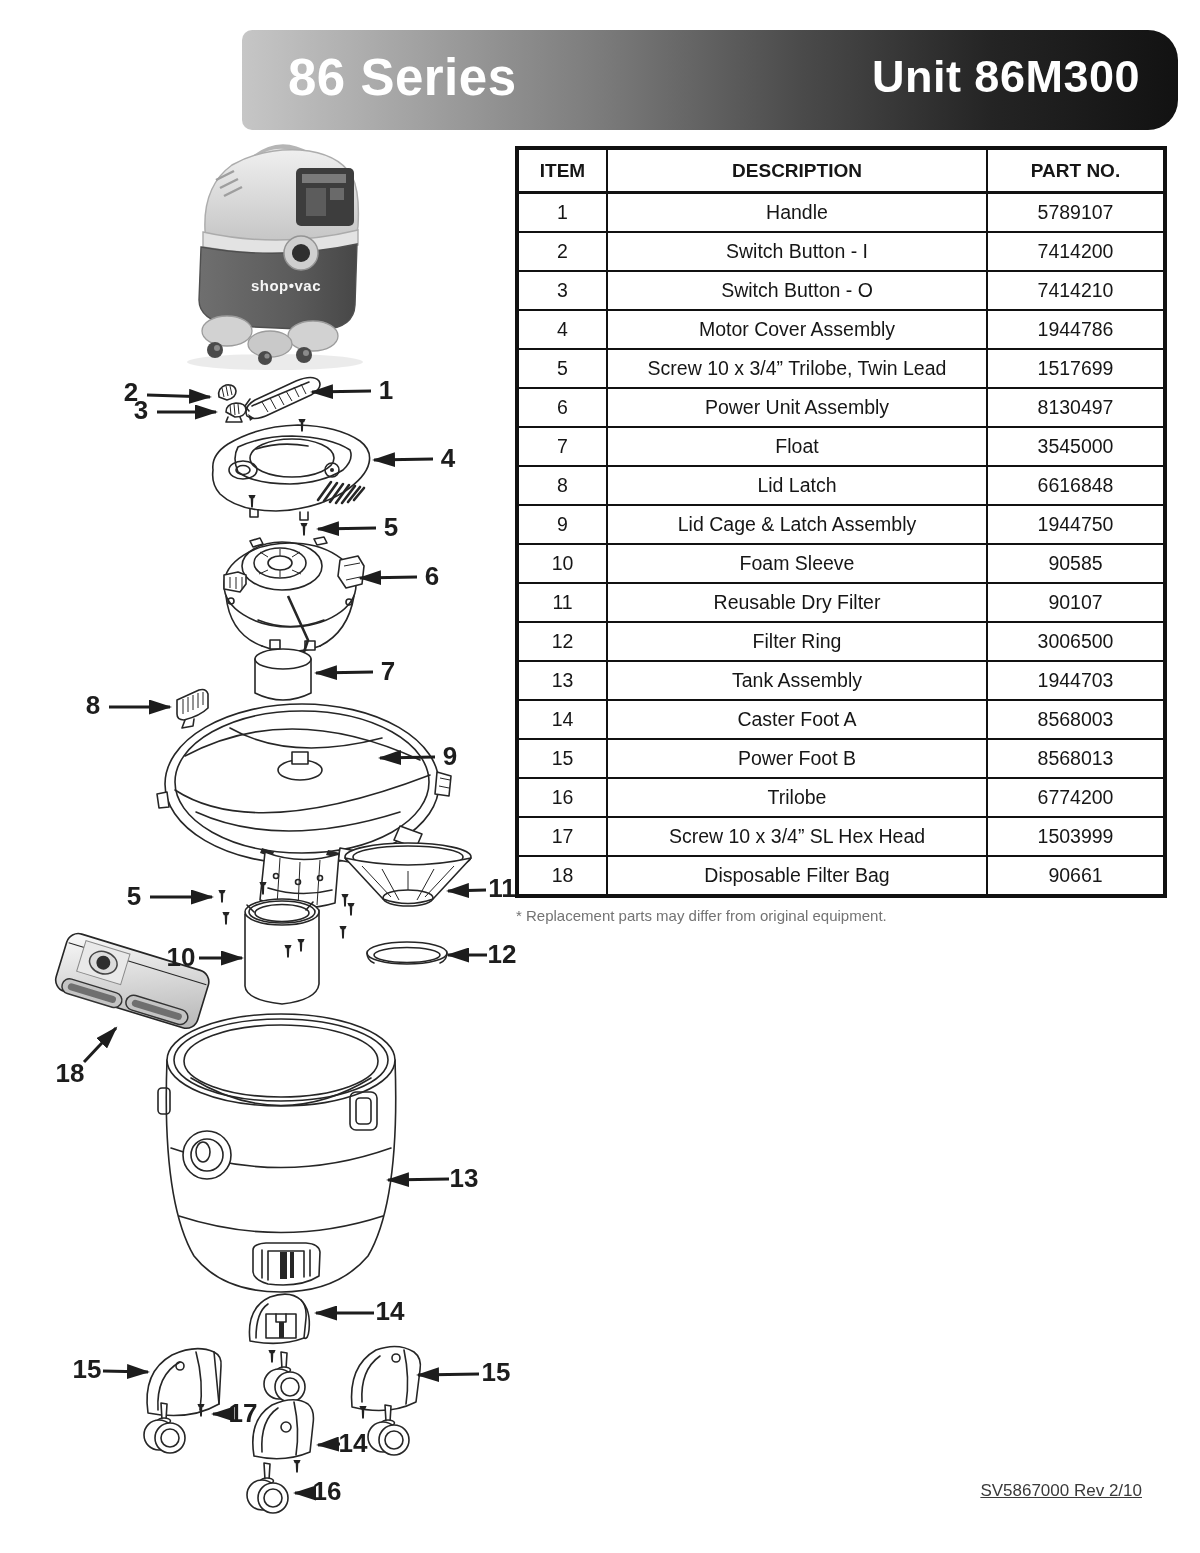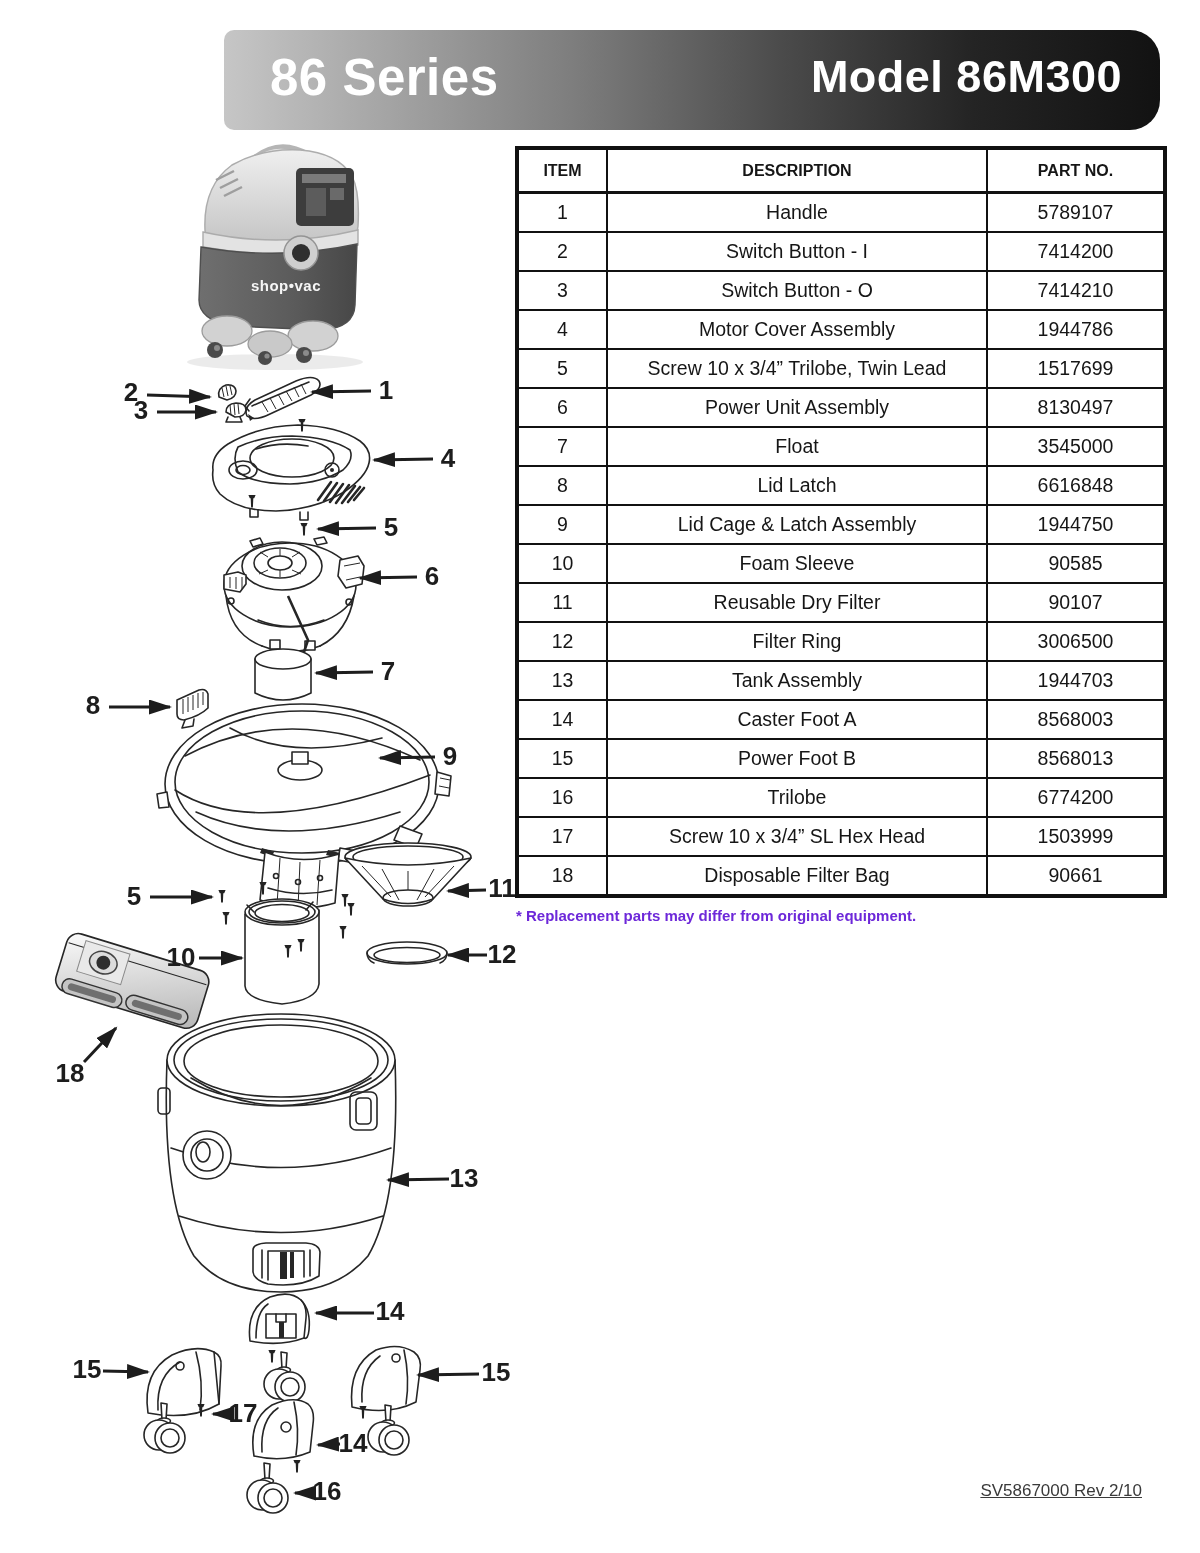--- a/index.html
+++ b/index.html
@@ -5,21 +5,21 @@
   html,body{margin:0;padding:0;}
   body{
     width:1200px;height:1553px;position:relative;background:#ffffff;
     font-family:"Liberation Sans",sans-serif;overflow:hidden;
     -webkit-font-smoothing:antialiased;
   }
   .page{position:absolute;inset:0;}
 
   
   .banner{
-    position:absolute;left:224px;top:30px;width:936px;height:100px;
+    position:absolute;left:242px;top:30px;width:936px;height:100px;
     background:linear-gradient(90deg,#c6c6c6 0%,#a7a7a7 16%,#7c7c7c 38%,#4a4a4a 60%,#242424 80%,#121212 100%);
     border-radius:10px 30px 30px 10px;
   }
   .banner .series{
     position:absolute;left:46px;top:50%;transform:translateY(-55%);
     color:#ffffff;font-size:51px;font-weight:bold;letter-spacing:0.5px;white-space:nowrap;
   }
   .banner .model{
     position:absolute;right:38px;top:50%;transform:translateY(-55%);
     color:#ffffff;font-size:45px;font-weight:bold;letter-spacing:0.5px;white-space:nowrap;
@@ -28,25 +28,25 @@
   
   .table-wrap{position:absolute;left:515px;top:146px;width:648px;}
   table.parts{
     border-collapse:collapse;width:648px;table-layout:fixed;
     border:4px solid #111;
   }
   table.parts th,table.parts td{
     border:2px solid #111;text-align:center;vertical-align:middle;
     padding:0 6px;color:#161616;overflow:hidden;white-space:nowrap;
   }
-  table.parts th{height:41px;font-size:16px;font-weight:bold;}
+  table.parts th{height:41px;font-size:19px;font-weight:bold;}
   table.parts thead th{border-bottom:3px solid #111;}
   table.parts td{height:37px;font-size:19.5px;font-weight:normal;}
   .footnote{
-    margin:9px 0 12px 1px;font-size:15px;font-weight:bold;color:#6d28d9;
+    margin:9px 0 12px 1px;font-size:15px;font-weight:normal;color:#737373;
   }
 
   
   .doc-number{
     position:absolute;top:1481px;right:58px;font-size:17px;color:#3a3a3a;text-decoration:underline;
   }
 
   
   svg.art{position:absolute;left:0;top:0;width:1200px;height:1553px;}
   .ln{stroke:#262626;stroke-width:1.6;fill:none;stroke-linecap:round;stroke-linejoin:round;}
@@ -358,21 +358,21 @@
         <text x="243" y="1422" class="co-label">17</text>
         <line x1="340" y1="1444" x2="318" y2="1445" class="co-line" marker-end="url(#arrowhead)"></line>
         <text x="353" y="1452" class="co-label">14</text>
         <line x1="313" y1="1493" x2="295" y2="1493" class="co-line" marker-end="url(#arrowhead)"></line>
         <text x="327" y="1500" class="co-label">16</text>
       </g>
   </svg>
 
   <header class="banner">
     <span class="series">86 Series</span>
-    <span class="model">Model 86M300</span>
+    <span class="model">Unit 86M300</span>
   </header>
 
   <section class="table-wrap">
     <table class="parts">
       <colgroup>
           <col style="width:90px">
           <col style="width:380px">
           <col style="width:178px">
         </colgroup>
       <thead>

